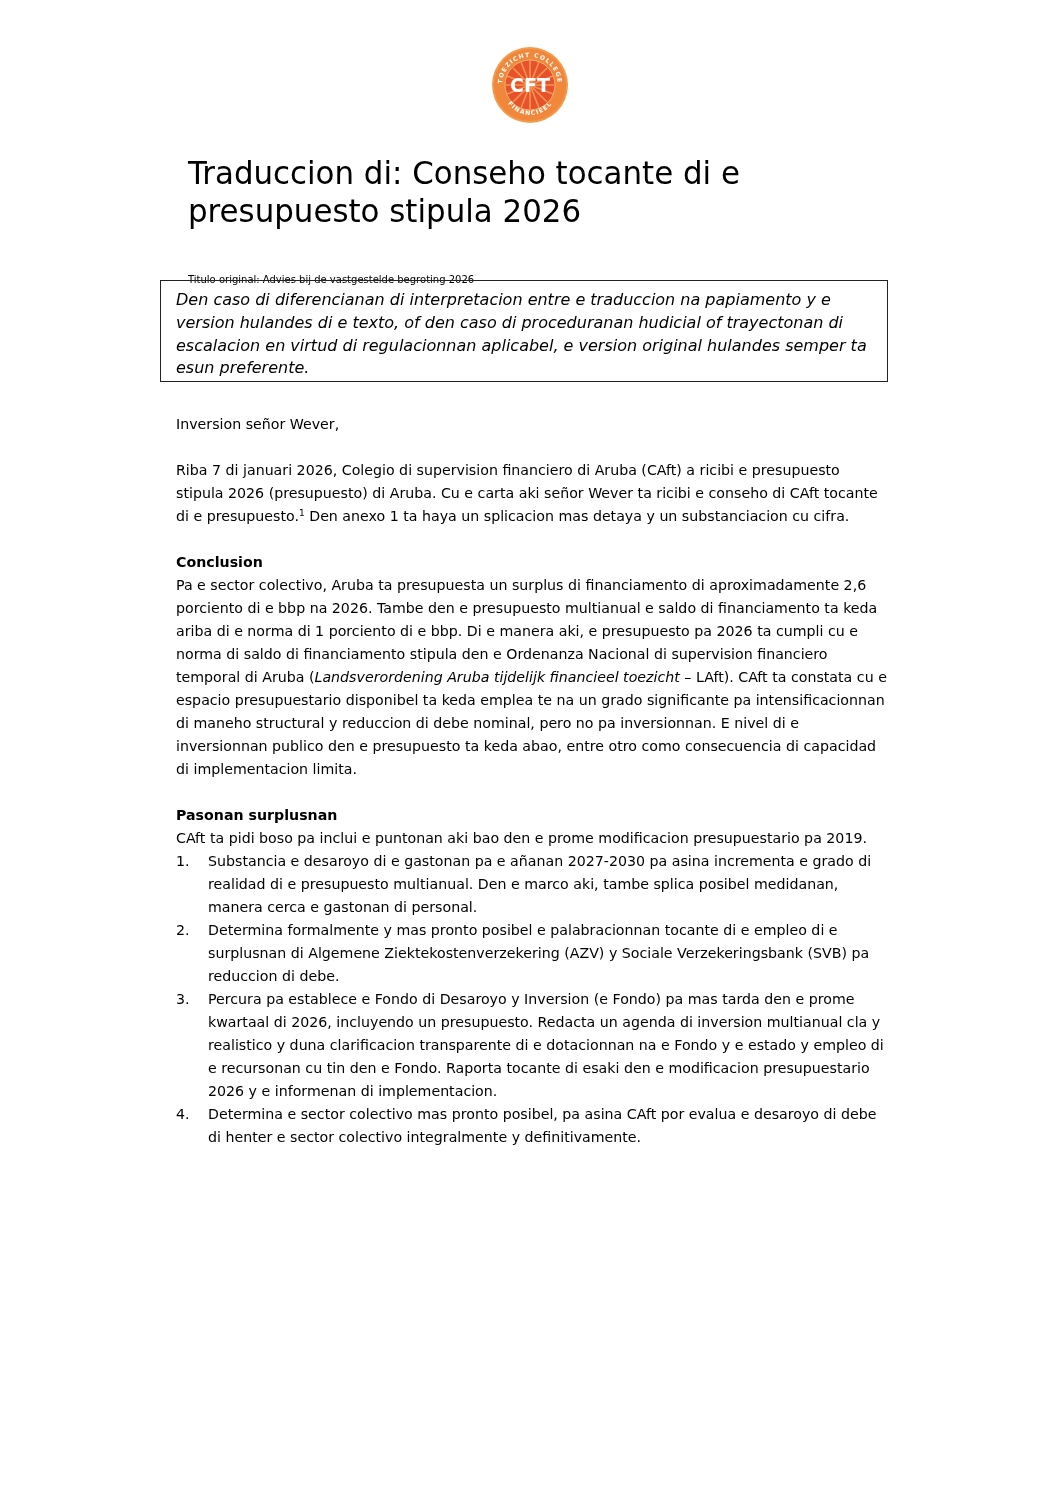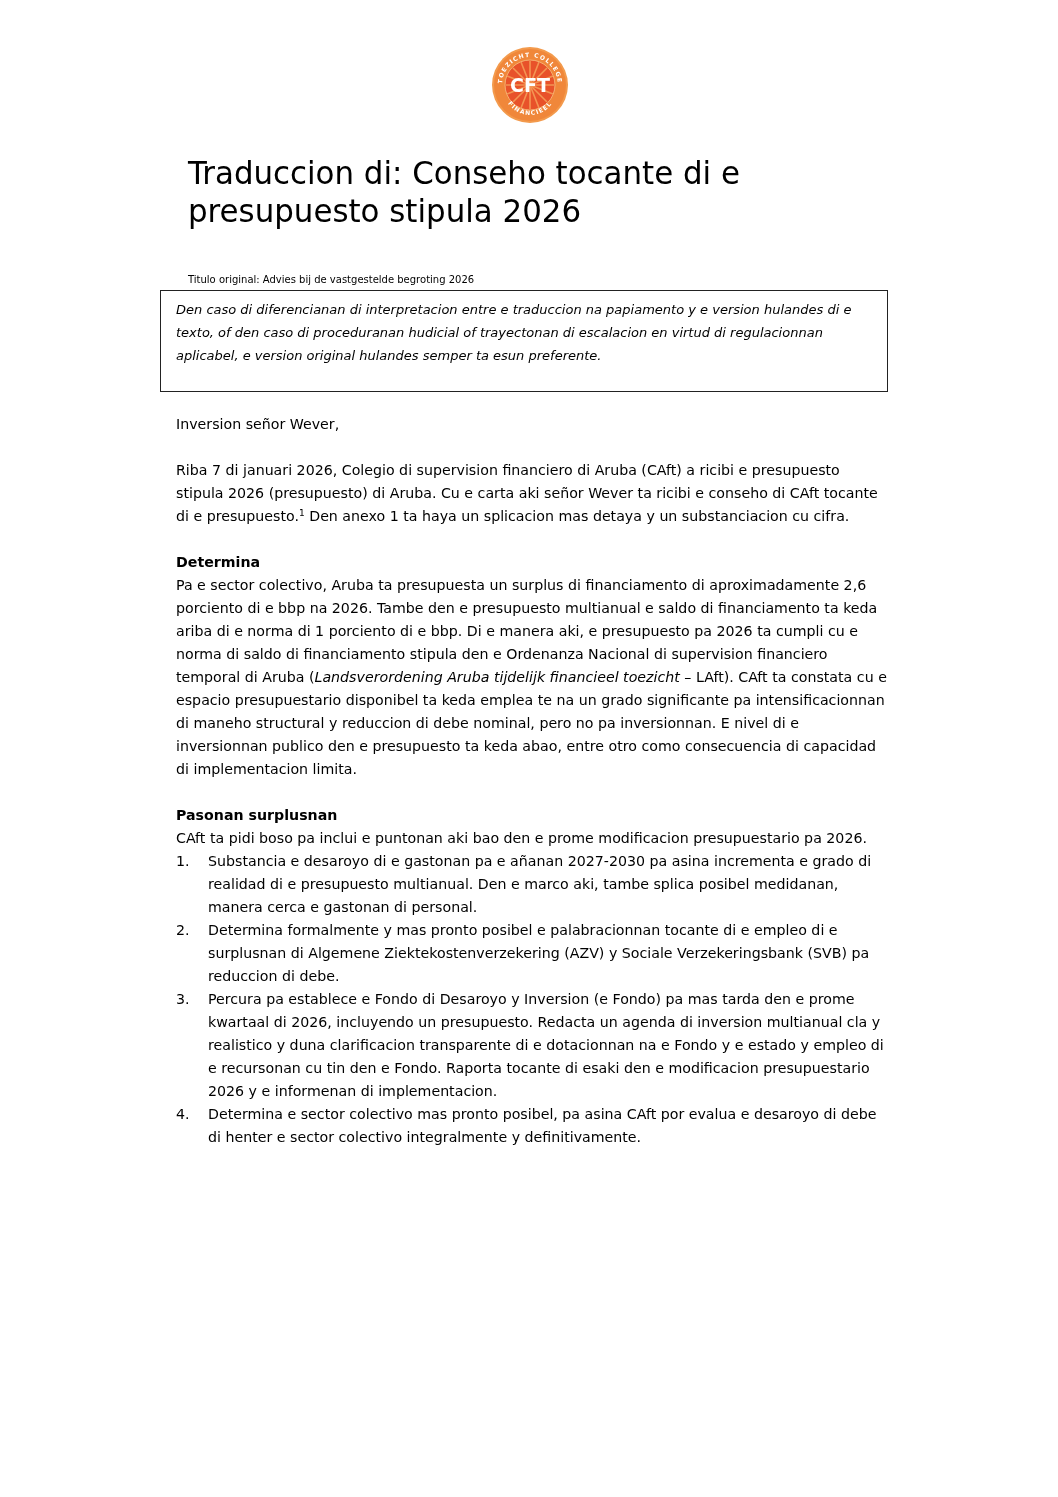--- a/index.html
+++ b/index.html
@@ -3,23 +3,23 @@
 <meta charset="utf-8">
 <style>
   html, body { margin: 0; padding: 0; background: #ffffff; }
   body { width: 1058px; height: 1497px; position: relative; overflow: hidden;
          font-family: "DejaVu Sans", sans-serif; color: #000; }
   .logo { position: absolute; left: 491px; top: 46px; width: 78px; height: 78px; }
   .page { position: absolute; left: 188px; top: 150px; width: 710px; }
   h1.title { font-family: "DejaVu Sans", sans-serif; font-weight: normal; font-size: 31.5px;
              line-height: 38px; margin: 4px 0 0 0; letter-spacing: 0px; transform: scaleX(0.98); transform-origin: left; }
   .orig { font-size: 10px; margin-top: 39px; line-height: 22px; }
-  .disclaimer { position: absolute; left: 160px; top: 290px; width: 728px; height: 102px;
+  .disclaimer { position: absolute; left: 160px; top: 280px; width: 728px; height: 102px;
                 border: 1.5px solid #222; box-sizing: border-box; padding: 8px 14px 16px 15px;
-                font-style: italic; font-size: 13px; line-height: 22.8px; }
+                font-style: italic; font-size: 16px; line-height: 22.8px; }
   .body-text { position: absolute; left: 176px; top: 413px; width: 712px;
                font-size: 14.2px; line-height: 23px; }
   .body-text p { margin: 0; }
   .salutation { margin-bottom: 23px !important; }
   .intro { margin-bottom: 23px !important; }
   .heading { font-weight: bold; }
   .section { margin-bottom: 23px; }
   sup { font-size: 9px; line-height: 0; vertical-align: 5px; }
   ol.steps { margin: 0; padding: 0; list-style: none; }
   ol.steps li { position: relative; padding-left: 32px; }
@@ -67,27 +67,27 @@
 </div>
 
 <div class="disclaimer">Den caso di diferencianan di interpretacion entre e traduccion na papiamento y e version hulandes di e texto, of den caso di proceduranan hudicial of trayectonan di escalacion en virtud di regulacionnan aplicabel, e version original hulandes semper ta esun preferente.</div>
 
 <div class="body-text">
   <p class="salutation">Inversion señor Wever,</p>
 
   <p class="intro"><span>Riba 7 di januari 2026, Colegio di supervision financiero di Aruba (CAft) a ricibi e presupuesto stipula 2026 (presupuesto) di Aruba. Cu e carta aki señor Wever ta ricibi e conseho di CAft tocante di e presupuesto.</span><sup>1</sup><span> Den anexo 1 ta haya un splicacion mas detaya y un substanciacion cu cifra.</span></p>
 
   <div class="section">
-    <p class="heading">Determina</p>
+    <p class="heading">Conclusion</p>
     <p><span>Pa e sector colectivo, Aruba ta presupuesta un surplus di financiamento di aproximadamente 2,6 porciento di e bbp na 2026. Tambe den e presupuesto multianual e saldo di financiamento ta keda ariba di e norma di 1 porciento di e bbp. Di e manera aki, e presupuesto pa 2026 ta cumpli cu e norma di saldo di financiamento stipula den e Ordenanza Nacional di supervision financiero temporal di Aruba (</span><i>Landsverordening Aruba tijdelijk financieel toezicht</i><span> – LAft). CAft ta constata cu e espacio presupuestario disponibel ta keda emplea te na un grado significante pa intensificacionnan di maneho structural y reduccion di debe nominal, pero no pa inversionnan. E nivel di e inversionnan publico den e presupuesto ta keda abao, entre otro como consecuencia di capacidad di implementacion limita.</span></p>
   </div>
 
   <div class="section">
     <p class="heading">Pasonan surplusnan</p>
-    <p>CAft ta pidi boso pa inclui e puntonan aki bao den e prome modificacion presupuestario pa 2026.</p>
+    <p>CAft ta pidi boso pa inclui e puntonan aki bao den e prome modificacion presupuestario pa 2019.</p>
     <ol class="steps">
       <li><span class="num">1.</span><span>Substancia e desaroyo di e gastonan pa e añanan 2027-2030 pa asina incrementa e grado di realidad di e presupuesto multianual. Den e marco aki, tambe splica posibel medidanan, manera cerca e gastonan di personal.</span></li>
       <li><span class="num">2.</span><span>Determina formalmente y mas pronto posibel e palabracionnan tocante di e empleo di e surplusnan di Algemene Ziektekostenverzekering (AZV) y Sociale Verzekeringsbank (SVB) pa reduccion di debe.</span></li>
       <li><span class="num">3.</span><span>Percura pa establece e Fondo di Desaroyo y Inversion (e Fondo) pa mas tarda den e prome kwartaal di 2026, incluyendo un presupuesto. Redacta un agenda di inversion multianual cla y realistico y duna clarificacion transparente di e dotacionnan na e Fondo y e estado y empleo di e recursonan cu tin den e Fondo. Raporta tocante di esaki den e modificacion presupuestario 2026 y e informenan di implementacion.</span></li>
       <li><span class="num">4.</span><span>Determina e sector colectivo mas pronto posibel, pa asina CAft por evalua e desaroyo di debe di henter e sector colectivo integralmente y definitivamente.</span></li>
     </ol>
   </div>
 </div>
 
 </body></html>

